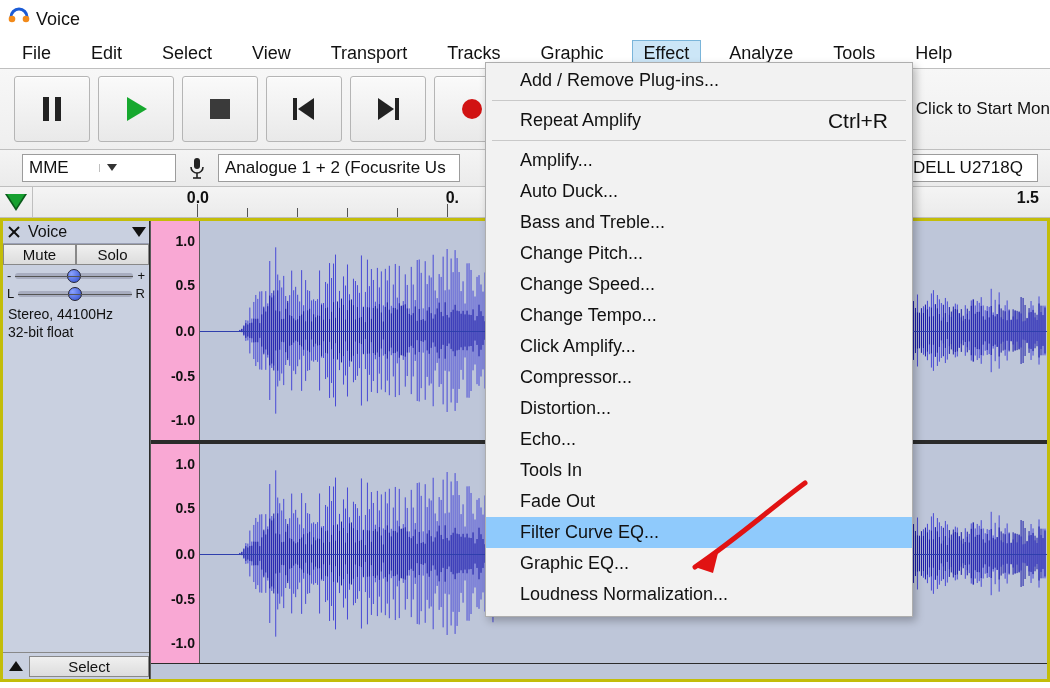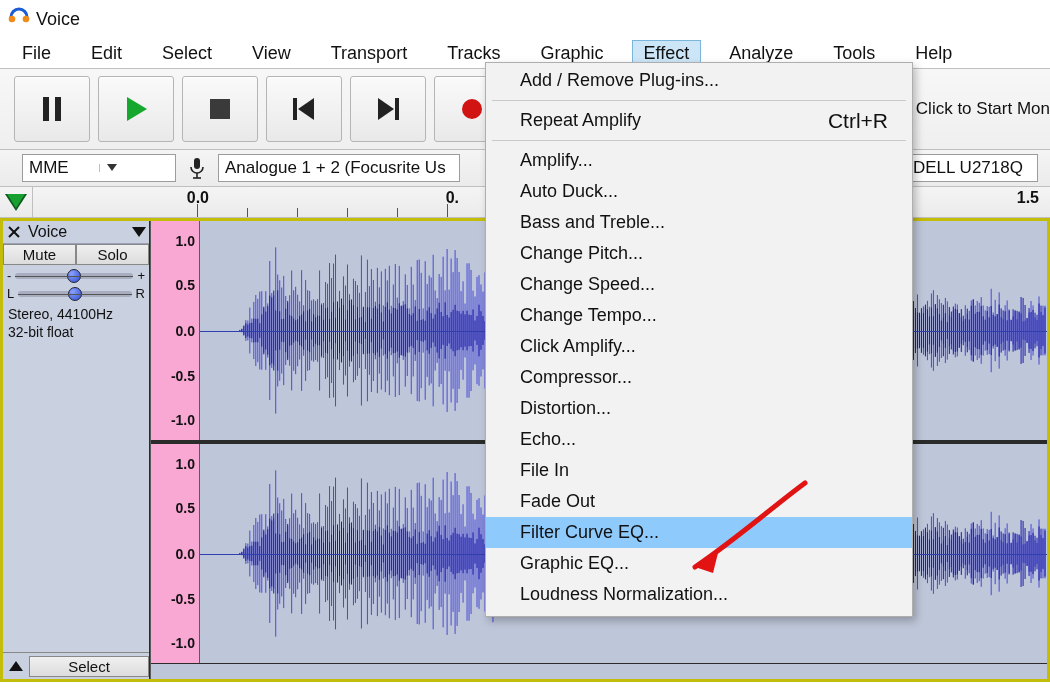--- a/index.html
+++ b/index.html
@@ -506,21 +506,21 @@
     <div class="em-item">
       <span>Compressor...</span>
     </div>
     <div class="em-item">
       <span>Distortion...</span>
     </div>
     <div class="em-item">
       <span>Echo...</span>
     </div>
     <div class="em-item">
-      <span>File In</span>
+      <span>Tools In</span>
     </div>
     <div class="em-item">
       <span>Fade Out</span>
     </div>
     <div class="em-item highlight">
       <span>Filter Curve EQ...</span>
     </div>
     <div class="em-item">
       <span>Graphic EQ...</span>
     </div>

